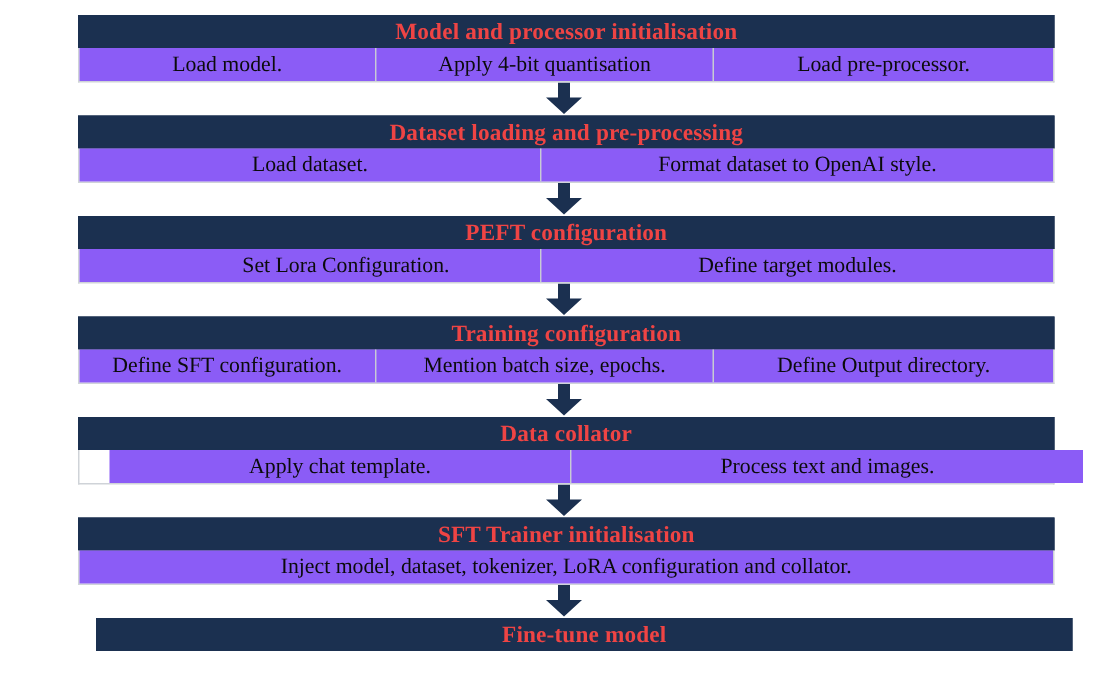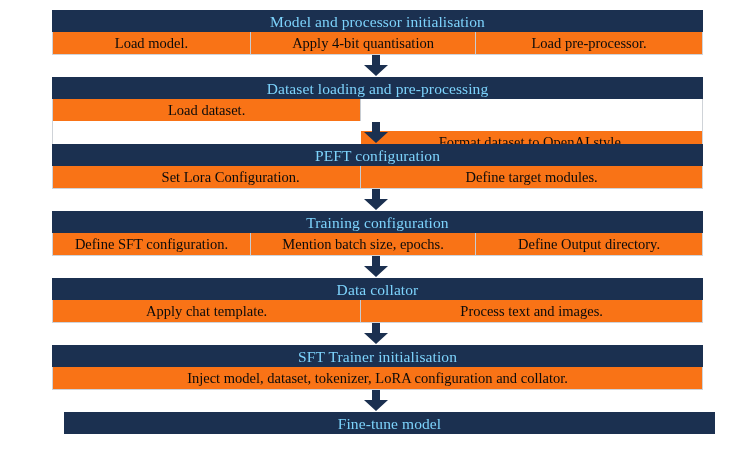--- a/index.html
+++ b/index.html
@@ -21,42 +21,42 @@
     background: #ffffff;
   }
   .stage {
     position: absolute;
     left: 52px;
     width: 651px;
     box-sizing: border-box;
   }
   .stage-header {
     background: #1b3050;
-    color: #7dd3fc;
-    font-weight: normal;
+    color: #ef4444;
+    font-weight: bold;
     font-size: 15.5px;
     line-height: 22px;
     height: 22px;
     text-align: center;
     letter-spacing: 0.1px;
     border: 1px solid #1b3050;
     box-sizing: border-box;
     white-space: nowrap;
     overflow: hidden;
   }
   .stage-row {
     display: flex;
     width: 100%;
     box-sizing: border-box;
     border-left: 1px solid #cfd3d8;
     border-right: 1px solid #cfd3d8;
     border-bottom: 1px solid #cfd3d8;
   }
   .cell {
-    background: #f97316;
+    background: #8b5cf6;
     color: #0b0b0b;
     font-size: 14.5px;
     line-height: 22px;
     height: 22px;
     text-align: center;
     white-space: nowrap;
     overflow: hidden;
     box-sizing: border-box;
     border-right: 1px solid #c7ccd2;
   }
@@ -88,21 +88,21 @@
     </div>
     <div class="arrow" style="top: 55px;">
       <svg width="26" height="22" viewBox="0 0 26 22" xmlns="http://www.w3.org/2000/svg">
         <path d="M9 0 H17 V10 H25 L13 21 L1 10 H9 Z" fill="#1b3050"></path>
       </svg>
     </div>
     <div class="stage" style="top: 77px;">
       <div class="stage-header">Dataset loading and pre-processing</div>
       <div class="stage-row">
         <div class="cell" style="flex: 0 0 47.5%;">Load dataset.</div>
-        <div class="cell" style="flex: 0 0 52.5%; margin-top: 32px;">Format dataset to OpenAI style.</div>
+        <div class="cell" style="flex: 0 0 52.5%;">Format dataset to OpenAI style.</div>
       </div>
     </div>
     <div class="arrow" style="top: 122px;">
       <svg width="26" height="22" viewBox="0 0 26 22" xmlns="http://www.w3.org/2000/svg">
         <path d="M9 0 H17 V10 H25 L13 21 L1 10 H9 Z" fill="#1b3050"></path>
       </svg>
     </div>
     <div class="stage" style="top: 144px;">
       <div class="stage-header">PEFT configuration</div>
       <div class="stage-row">
@@ -124,21 +124,21 @@
       </div>
     </div>
     <div class="arrow" style="top: 256px;">
       <svg width="26" height="22" viewBox="0 0 26 22" xmlns="http://www.w3.org/2000/svg">
         <path d="M9 0 H17 V10 H25 L13 21 L1 10 H9 Z" fill="#1b3050"></path>
       </svg>
     </div>
     <div class="stage" style="top: 278px;">
       <div class="stage-header">Data collator</div>
       <div class="stage-row">
-        <div class="cell" style="flex: 0 0 47.5%;">Apply chat template.</div>
+        <div class="cell" style="flex: 0 0 47.5%; margin-left: 20px;">Apply chat template.</div>
         <div class="cell" style="flex: 0 0 52.5%;">Process text and images.</div>
       </div>
     </div>
     <div class="arrow" style="top: 323px;">
       <svg width="26" height="22" viewBox="0 0 26 22" xmlns="http://www.w3.org/2000/svg">
         <path d="M9 0 H17 V10 H25 L13 21 L1 10 H9 Z" fill="#1b3050"></path>
       </svg>
     </div>
     <div class="stage" style="top: 345px;">
       <div class="stage-header">SFT Trainer initialisation</div>

